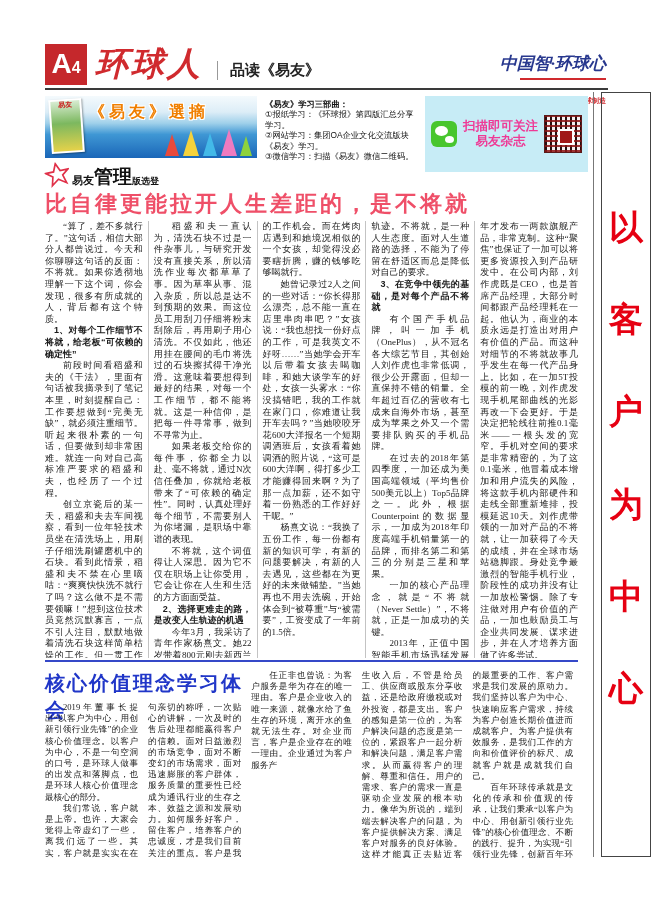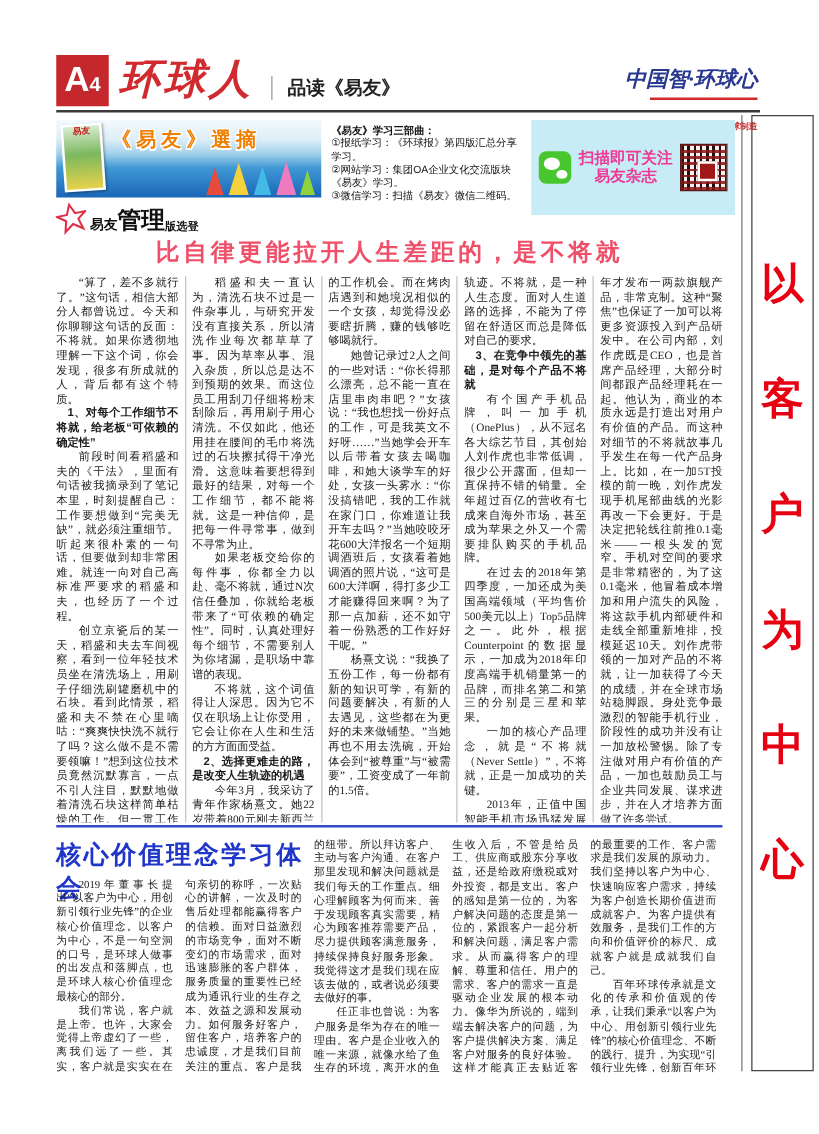--- a/index.html
+++ b/index.html
@@ -63,22 +63,22 @@
   .qr::after { content:""; position:absolute; left:13px; top:13px; width:12px; height:12px;
                background:#a01818; border:2px solid #fff; }
 
   
   .section-row { position:absolute; left:45px; top:161px; height:26px; display:flex; align-items:flex-end; }
   .star { width:25px; height:25px; margin-right:2px; transform:rotate(-12deg); }
   .lbl { font-family:"Liberation Sans","DejaVu Sans",sans-serif; font-weight:bold; color:#111; }
   .lbl-sm { font-size:11px; line-height:14px; }
   .lbl-lg { font-size:19px; line-height:20px; }
   .lbl-xs { font-size:9px; line-height:12px;text-align:center; }
-  .headline { position:absolute; left:45px; top:189px; width:533px; text-align:center;
-              font-size:19px; font-weight:bold; color:#ef4f68; letter-spacing:3px;
+  .headline { position:absolute; left:45px; top:189px; width:533px; 
+              font-size:22px; font-weight:bold; color:#ef4f68; letter-spacing:3px;
               font-family:Liberation Serif, serif; }
 
   
   .main-cols { position:absolute; left:45px; top:221px; width:533px; height:437px; display:flex; }
   .mcol { flex:1 1 0; padding:0 5px; border-right:1px solid #c3c3c3; overflow:hidden;
           font-size:9px; line-height:11.6px; }
   .mcol:first-child { padding-left:0; }
   .mcol:last-child { border-right:none; padding-right:0; }
   .para { margin:0; text-align:justify; }
   .para.indent { text-indent:18px; }
@@ -206,21 +206,20 @@
         <div class="bcol" id="bottom-col-0">
             <p class="para indent">2019年董事长提出“以客户为中心，用创新引领行业先锋”的企业核心价值理念。以客户为中心，不是一句空洞的口号，是环球人做事的出发点和落脚点，也是环球人核心价值理念最核心的部分。</p>
             <p class="para indent">我们常说，客户就是上帝。也许，大家会觉得上帝虚幻了一些，离我们远了一些。其实，客户就是实实在在的人群，需要的是实实在在的感觉，而这感觉就是来自我们所提供的实实在在的服务。一</p>
           </div>
         <div class="bcol" id="bottom-col-1">
             <p class="para cont">句亲切的称呼，一次贴心的讲解，一次及时的售后处理都能赢得客户的信赖。面对日益激烈的市场竞争，面对不断变幻的市场需求，面对迅速膨胀的客户群体，服务质量的重要性已经成为通讯行业的生存之本、效益之源和发展动力。如何服务好客户，留住客户，培养客户的忠诚度，才是我们目前关注的重点。客户是我们的利润来源，我们要为客户送去服务。在这一过程中，我们一线人员就成了客户与公司连接</p>
           </div>
       </div>
     </div>
     <div class="bcol" id="bottom-col-2">
-        <p class="para cont">的纽带。所以拜访客户、主动与客户沟通、在客户那里发现和解决问题就是我们每天的工作重点。细心理解顾客为何而来、善于发现顾客真实需要，精心为顾客推荐需要产品，尽力提供顾客满意服务，持续保持良好服务形象。我觉得这才是我们现在应该去做的，或者说必须要去做好的事。</p>
         <p class="para indent">任正非也曾说：为客户服务是华为存在的唯一理由。客户是企业收入的唯一来源，就像水给了鱼生存的环境，离开水的鱼就无法生存。对企业而言，客户是企业存在的唯一理由。企业通过为客户服务产</p>
       </div>
     <div class="bcol" id="bottom-col-3">
         <p class="para cont">生收入后，不管是给员工、供应商或股东分享收益，还是给政府缴税或对外投资，都是支出。客户的感知是第一位的，为客户解决问题的态度是第一位的，紧跟客户一起分析和解决问题，满足客户需求。从而赢得客户的理解、尊重和信任。用户的需求、客户的需求一直是驱动企业发展的根本动力。像华为所说的，端到端去解决客户的问题，为客户提供解决方案、满足客户对服务的良好体验。这样才能真正去贴近客户、客户才有更好的忠诚度，才会更好的与我们合作。做好客户服务是我们一线人员</p>
       </div>
     <div class="bcol" id="bottom-col-4">
         <p class="para cont">的最重要的工作、客户需求是我们发展的原动力。我们坚持以客户为中心、快速响应客户需求，持续为客户创造长期价值进而成就客户。为客户提供有效服务，是我们工作的方向和价值评价的标尺、成就客户就是成就我们自己。</p>
         <p class="para indent">百年环球传承就是文化的传承和价值观的传承，让我们秉承“以客户为中心、用创新引领行业先锋”的核心价值理念、不断的践行、提升，为实现“引领行业先锋，创新百年环球”的美好愿景而努力奋斗！</p>
       </div>
   </div>

